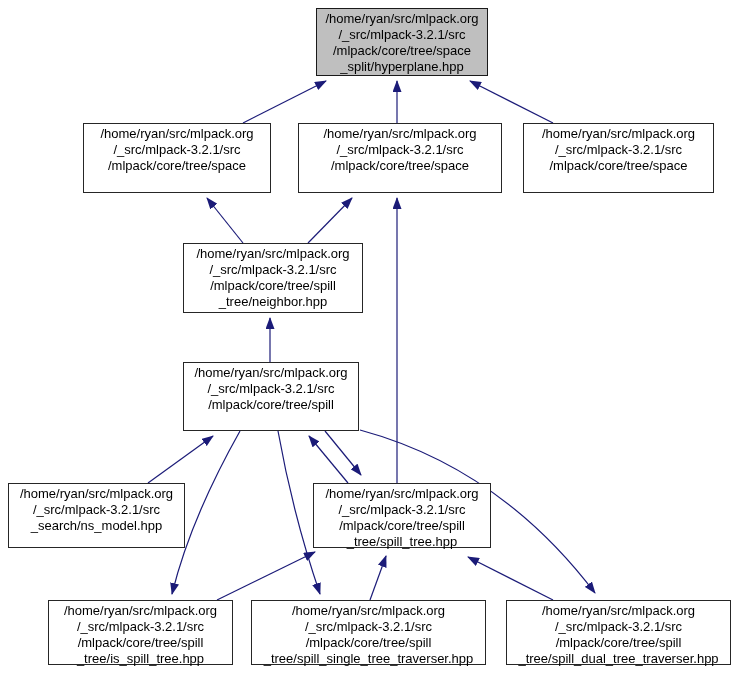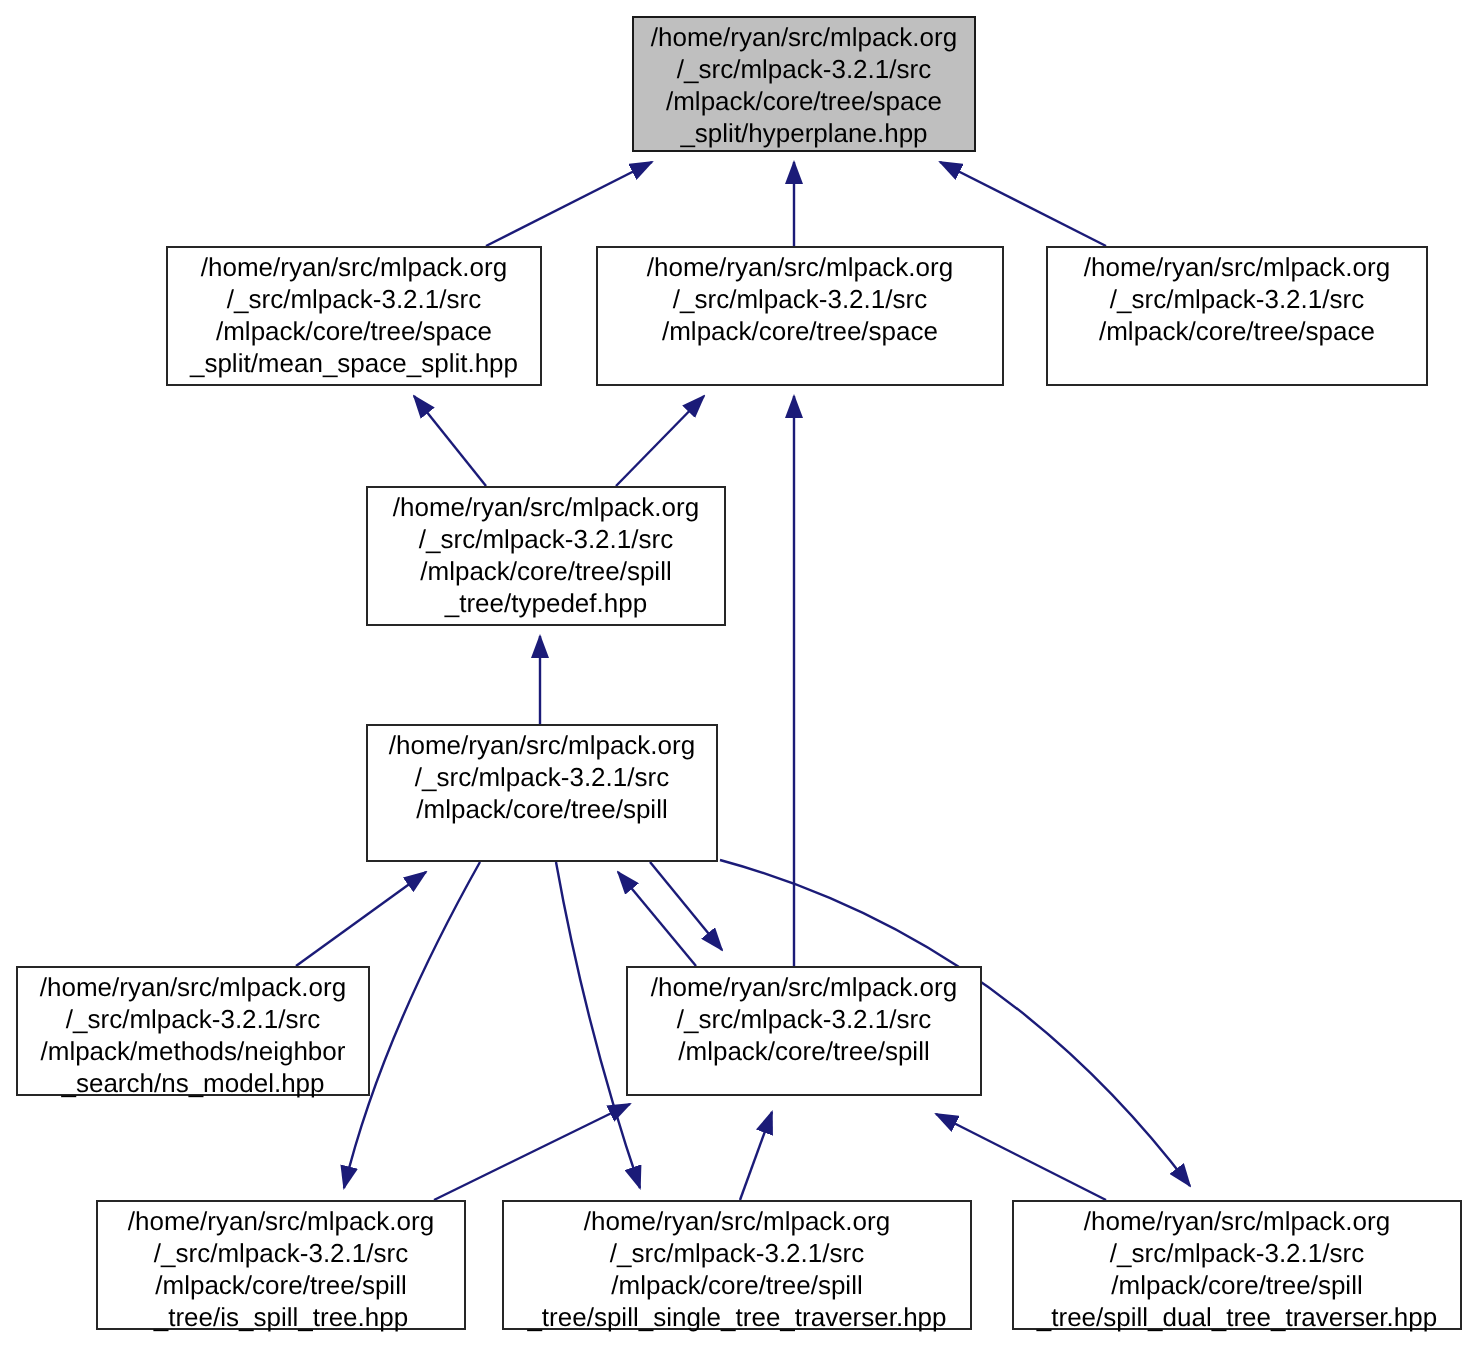--- a/index.html
+++ b/index.html
@@ -81,53 +81,52 @@
 <div class="node highlight" style="left: 316px; top: 8px; width: 172px; height: 68px;">
       <span class="line">/home/ryan/src/mlpack.org</span>
       <span class="line">/_src/mlpack-3.2.1/src</span>
       <span class="line">/mlpack/core/tree/space</span>
       <span class="line">_split/hyperplane.hpp</span>
     </div>
     <div class="node" style="left: 83px; top: 123px; width: 188px; height: 70px; background: rgb(255, 255, 255);">
       <span class="line">/home/ryan/src/mlpack.org</span>
       <span class="line">/_src/mlpack-3.2.1/src</span>
       <span class="line">/mlpack/core/tree/space</span>
-      <span class="line">_split/mean_space_split.hpp</span>
     </div>
     <div class="node" style="left: 298px; top: 123px; width: 204px; height: 70px; background: rgb(255, 255, 255);">
       <span class="line">/home/ryan/src/mlpack.org</span>
       <span class="line">/_src/mlpack-3.2.1/src</span>
       <span class="line">/mlpack/core/tree/space</span>
     </div>
     <div class="node" style="left: 523px; top: 123px; width: 191px; height: 70px; background: rgb(255, 255, 255);">
       <span class="line">/home/ryan/src/mlpack.org</span>
       <span class="line">/_src/mlpack-3.2.1/src</span>
       <span class="line">/mlpack/core/tree/space</span>
     </div>
     <div class="node" style="left: 183px; top: 243px; width: 180px; height: 70px; background: rgb(255, 255, 255);">
       <span class="line">/home/ryan/src/mlpack.org</span>
       <span class="line">/_src/mlpack-3.2.1/src</span>
       <span class="line">/mlpack/core/tree/spill</span>
-      <span class="line">_tree/typedef.hpp</span>
+      <span class="line">_tree/neighbor.hpp</span>
     </div>
     <div class="node" style="left: 183px; top: 362px; width: 176px; height: 69px; background: rgb(255, 255, 255);">
       <span class="line">/home/ryan/src/mlpack.org</span>
       <span class="line">/_src/mlpack-3.2.1/src</span>
       <span class="line">/mlpack/core/tree/spill</span>
     </div>
     <div class="node" style="left: 8px; top: 483px; width: 177px; height: 65px; background: rgb(255, 255, 255);">
       <span class="line">/home/ryan/src/mlpack.org</span>
       <span class="line">/_src/mlpack-3.2.1/src</span>
-      <span class="line">/mlpack/methods/neighbor</span>
       <span class="line">_search/ns_model.hpp</span>
     </div>
     <div class="node" style="left: 313px; top: 483px; width: 178px; height: 65px; background: rgb(255, 255, 255);">
       <span class="line">/home/ryan/src/mlpack.org</span>
       <span class="line">/_src/mlpack-3.2.1/src</span>
       <span class="line">/mlpack/core/tree/spill</span>
+      <span class="line">_tree/spill_tree.hpp</span>
     </div>
     <div class="node" style="left: 48px; top: 600px; width: 185px; height: 65px; background: rgb(255, 255, 255);">
       <span class="line">/home/ryan/src/mlpack.org</span>
       <span class="line">/_src/mlpack-3.2.1/src</span>
       <span class="line">/mlpack/core/tree/spill</span>
       <span class="line">_tree/is_spill_tree.hpp</span>
     </div>
     <div class="node" style="left: 251px; top: 600px; width: 235px; height: 65px; background: rgb(255, 255, 255);">
       <span class="line">/home/ryan/src/mlpack.org</span>
       <span class="line">/_src/mlpack-3.2.1/src</span>

